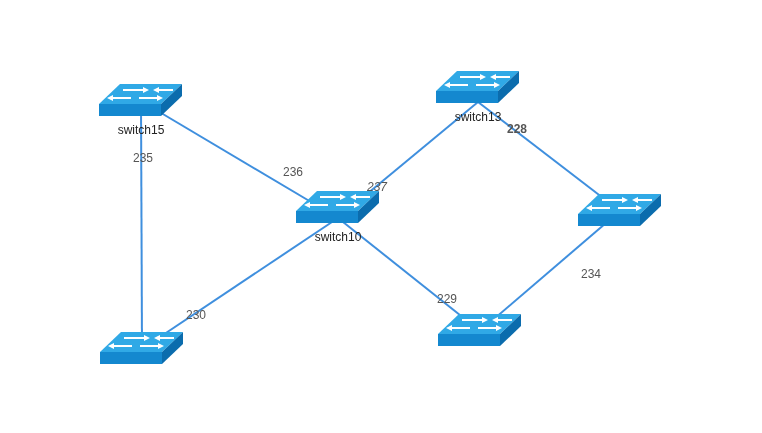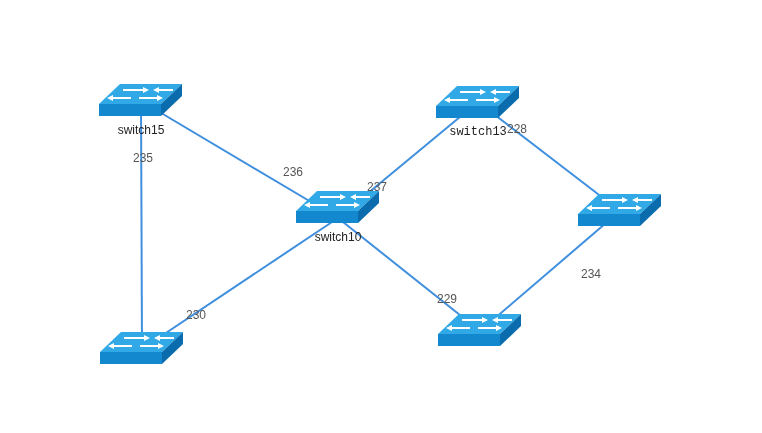--- a/index.html
+++ b/index.html
@@ -62,21 +62,21 @@
           <line x1="14" y1="18" x2="32" y2="18"></line>
           <polygon points="14,15 8,18 14,21" stroke="none"></polygon>
           <line x1="40" y1="18" x2="58" y2="18"></line>
           <polygon points="58,15 64,18 58,21" stroke="none"></polygon>
         </g>
       </svg>
     </span>
     <span class="node-label">switch15</span>
   </div>
 
-  <div class="node" style="left: 436px; top: 82px; font-family: Liberation Mono, monospace;">
+  <div class="node" style="left: 436px; top: 67px;">
     <span class="icon-wrap">
       <svg viewBox="0 0 84 42" width="84" height="42">
         <polygon class="f-top" points="21,4 83,4 62,24 0,24" fill="#30a9e6"></polygon>
         <polygon class="f-front" points="0,24 62,24 62,36 0,36" fill="#1488cf"></polygon>
         <polygon class="f-side" points="62,24 83,4 83,16 62,36" fill="#0b6cad"></polygon>
         <g stroke="#ffffff" stroke-width="2" fill="#ffffff">
           <line x1="24" y1="10" x2="44" y2="10"></line>
           <polygon points="44,7 50,10 44,13" stroke="none"></polygon>
           <line x1="60" y1="10" x2="74" y2="10"></line>
           <polygon points="60,7 54,10 60,13" stroke="none"></polygon>
@@ -167,19 +167,19 @@
           <line x1="40" y1="18" x2="58" y2="18"></line>
           <polygon points="58,15 64,18 58,21" stroke="none"></polygon>
         </g>
       </svg>
     </span>
   </div>
 </div>
   <div id="labels-layer">
       <span class="port-label" style="left: 143px; top: 158px;">235</span>
       <span class="port-label" style="left: 293px; top: 172px;">236</span>
-      <span class="port-label" style="left: 377px; top: 187px;">237</span>
-      <span class="port-label" style="left: 517px; top: 129px;">228</span>
+      <span class="port-label" style="left: 377px; top: 187px; font-style: italic;">237</span>
+      <span class="port-label" style="left: 517px; top: 129px; font-weight: bold;">228</span>
       <span class="port-label" style="left: 591px; top: 238px; margin-top: 36px;">234</span>
       <span class="port-label" style="left: 447px; top: 299px;">229</span>
       <span class="port-label" style="left: 196px; top: 315px;">230</span>
     </div>
 </div>
 
 </body></html>

